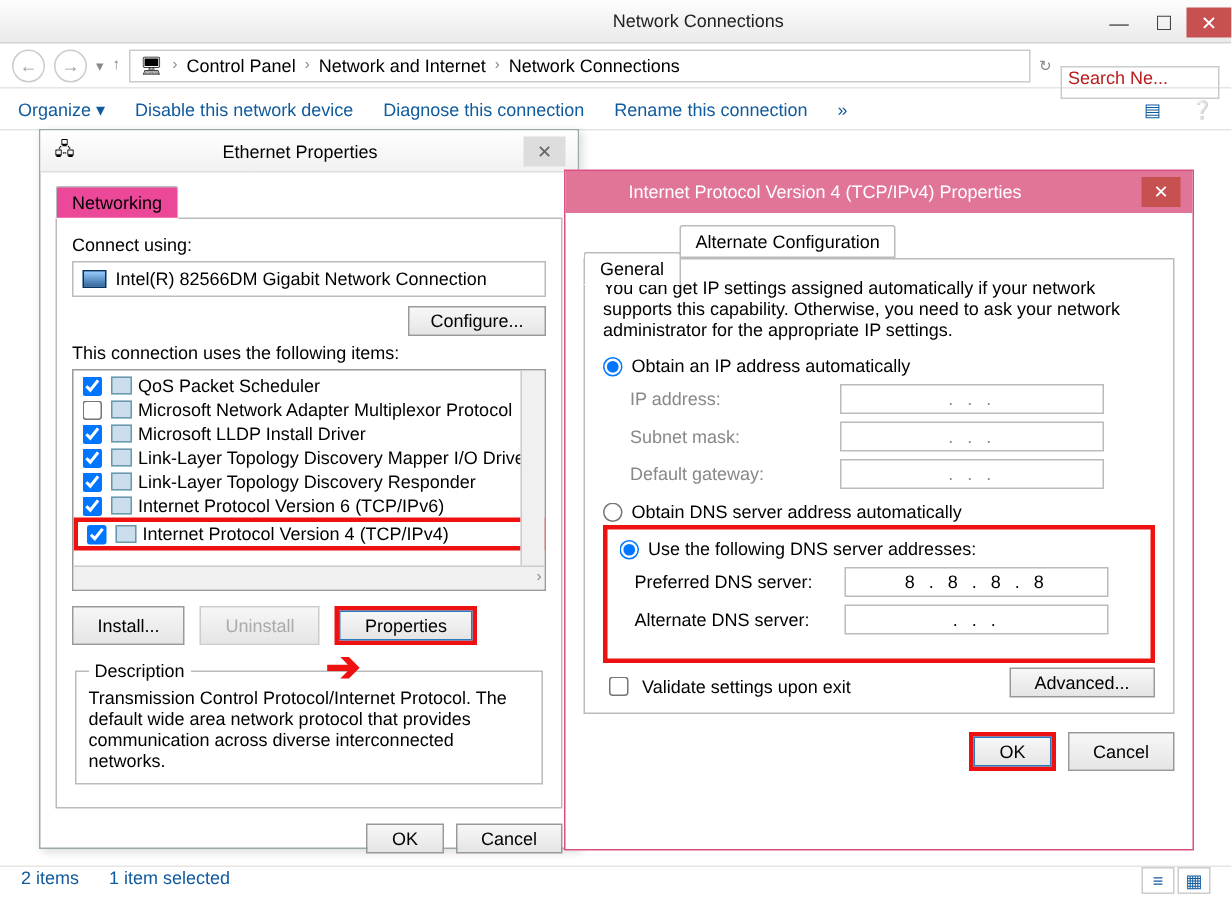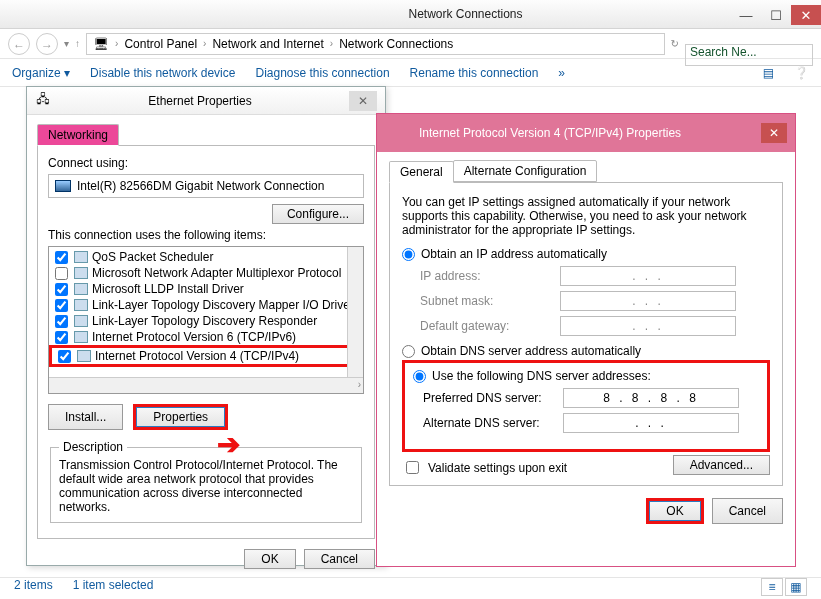--- a/index.html
+++ b/index.html
@@ -10,21 +10,21 @@
 .exp-titlebar { height: 29px; background: linear-gradient(#fdfdfd,#eaeaea); display: flex; align-items: center; border-bottom: 1px solid #d4d4d4; }
 .exp-title { flex: 1; text-align: center; color: #222; }
 .win-btns { display: flex; }
 .win-btn { width: 30px; height: 20px; display: flex; align-items: center; justify-content: center; margin-top:2px; color:#444; font-size:13px; }
 .win-btn.close { background:#c75050; color:#fff; }
 .addr { height: 30px; display: flex; align-items: center; gap:6px; padding:0 8px; border-bottom:1px solid #e5e5e5; }
 .nav-circle { width:22px; height:22px; border:1px solid #ccc; border-radius:50%; display:flex; align-items:center; justify-content:center; color:#999; }
 .chev { color:#888; font-size:10px; }
 .addr-path { display:flex; align-items:center; gap:6px; border:1px solid #ccc; height:22px; padding:0 6px; flex:1; }
 .icon-sm { width:16px; height:16px; display:inline-flex; align-items:center; justify-content:center; }
-.search-box { width:128px; border:1px solid #ccc; height:22px; padding:0 4px; color:#14532d;margin-top:22px; }
+.search-box { width:106px; border:1px solid #ccc; height:22px; padding:0 4px; color:#b91c1c;margin-top:22px; }
 .cmdbar { height:28px; display:flex; align-items:center; gap:20px; padding:0 12px; color:#105a9e; border-bottom:1px solid #e5e5e5; }
 .cmdbar span { color:#105a9e; }
 .spacer { flex:1; }
 .small-icon { color:#444; }
 
 .status-bar { position:absolute; bottom:0; left:0; right:0; height:22px; display:flex; align-items:flex-start; gap:20px; padding:0 14px; color:#105a9e; border-top:1px solid #e5e5e5;}
 .status-bar .right { margin-left:auto; display:flex; gap:2px;}
 .view-btn { width:22px; height:18px; border:1px solid #ccc; display:flex; align-items:center; justify-content:center;}
 
 
@@ -47,27 +47,27 @@
 .btn-row { display:flex; gap:10px; margin-top:10px;}
 .btn { padding:2px 16px; border:1px solid #999; background:linear-gradient(#f7f7f7,#e5e5e5);}
 .btn.disabled{ color:#aaa; border-color:#ccc;}
 fieldset.desc { border:1px solid #bbb; padding:4px 8px 8px; margin-top:10px;}
 fieldset.desc legend { padding:0 4px; }
 .ok-row { display:flex; justify-content:flex-end; gap:8px; margin-top:10px;}
 .red-arrow { color:#e11; font-size:28px; font-weight:bold; position:absolute; }
 
 
 .ip-dialog { position:absolute; left:376px; top:113px; width:420px; height:454px; background:#fff; border:1px solid #d85083;}
-.ip-title { height:38px; background:#e07598; color:#fff; display:flex; align-items:center; padding:0 8px;gap:46px;}
+.ip-title { height:28px; background:#e07598; color:#fff; display:flex; align-items:center; padding:0 8px;gap:46px;}
 .ip-title .t{ flex:1; text-align:center; }
 .ip-x { width:26px; height:20px; background:#c75050; color:#fff; display:flex; align-items:center; justify-content:center;}
 .ip-body { padding:8px 12px 10px;}
 .ip-tabs { display:flex; }
 .ip-tab { border:1px solid #bbb; padding:3px 10px; background:#fff; border-radius:2px 2px 0 0; margin-right:-1px;}
-.ip-tab.active { border-bottom:1px solid #fff; position:relative; top:1px;}
+.ip-tab.active { border-bottom:1px solid #fff; position:relative; top:18px;}
 .ip-pane { border:1px solid #bbb; padding:12px 12px 10px; }
 .radio-row { display:flex; align-items:center; gap:6px; margin:2px 0;}
 input[type=radio]{ margin:0;}
 .ip-fields { margin:4px 0 8px 18px;}
 .ip-field { display:flex; align-items:center; margin:5px 0;}
 .ip-field label{ width:140px; color:#888;}
 .ip-input { width:176px; height:20px; border:1px solid #bbb; display:flex; align-items:center; justify-content:center; letter-spacing:3px; color:#888; background:#fff;}
 .ip-input.active{ color:#000;}
 .dns-redbox { border:3px solid #e11; padding:4px 8px 8px; margin-top:2px;}
 .chk-row { display:flex; align-items:center; gap:6px; margin-top:6px;}
@@ -185,20 +185,21 @@
               <span>Internet Protocol Version 4 (TCP/IPv4)</span>
             </div>
           </div>
         <div class="scroll-stub"></div>
         <div class="scroll-h">
             <span style="float:right; margin:1px 2px;" class="chev">›</span>
           </div>
       </div>
       <div class="btn-row">
         <button class="btn">Install...</button>
+        <button class="btn disabled">Uninstall</button>
         <span style="position:relative;">
           <span class="redbox" style="display:inline-block;">
             <button class="btn" style="border:1px solid #2a7ac1;">Properties</button>
           </span>
         </span>
       </div>
       <fieldset class="desc">
         <legend>Description</legend>
         <div>Transmission Control Protocol/Internet Protocol. The default wide area network protocol that provides communication across diverse interconnected networks.</div>
       </fieldset>

